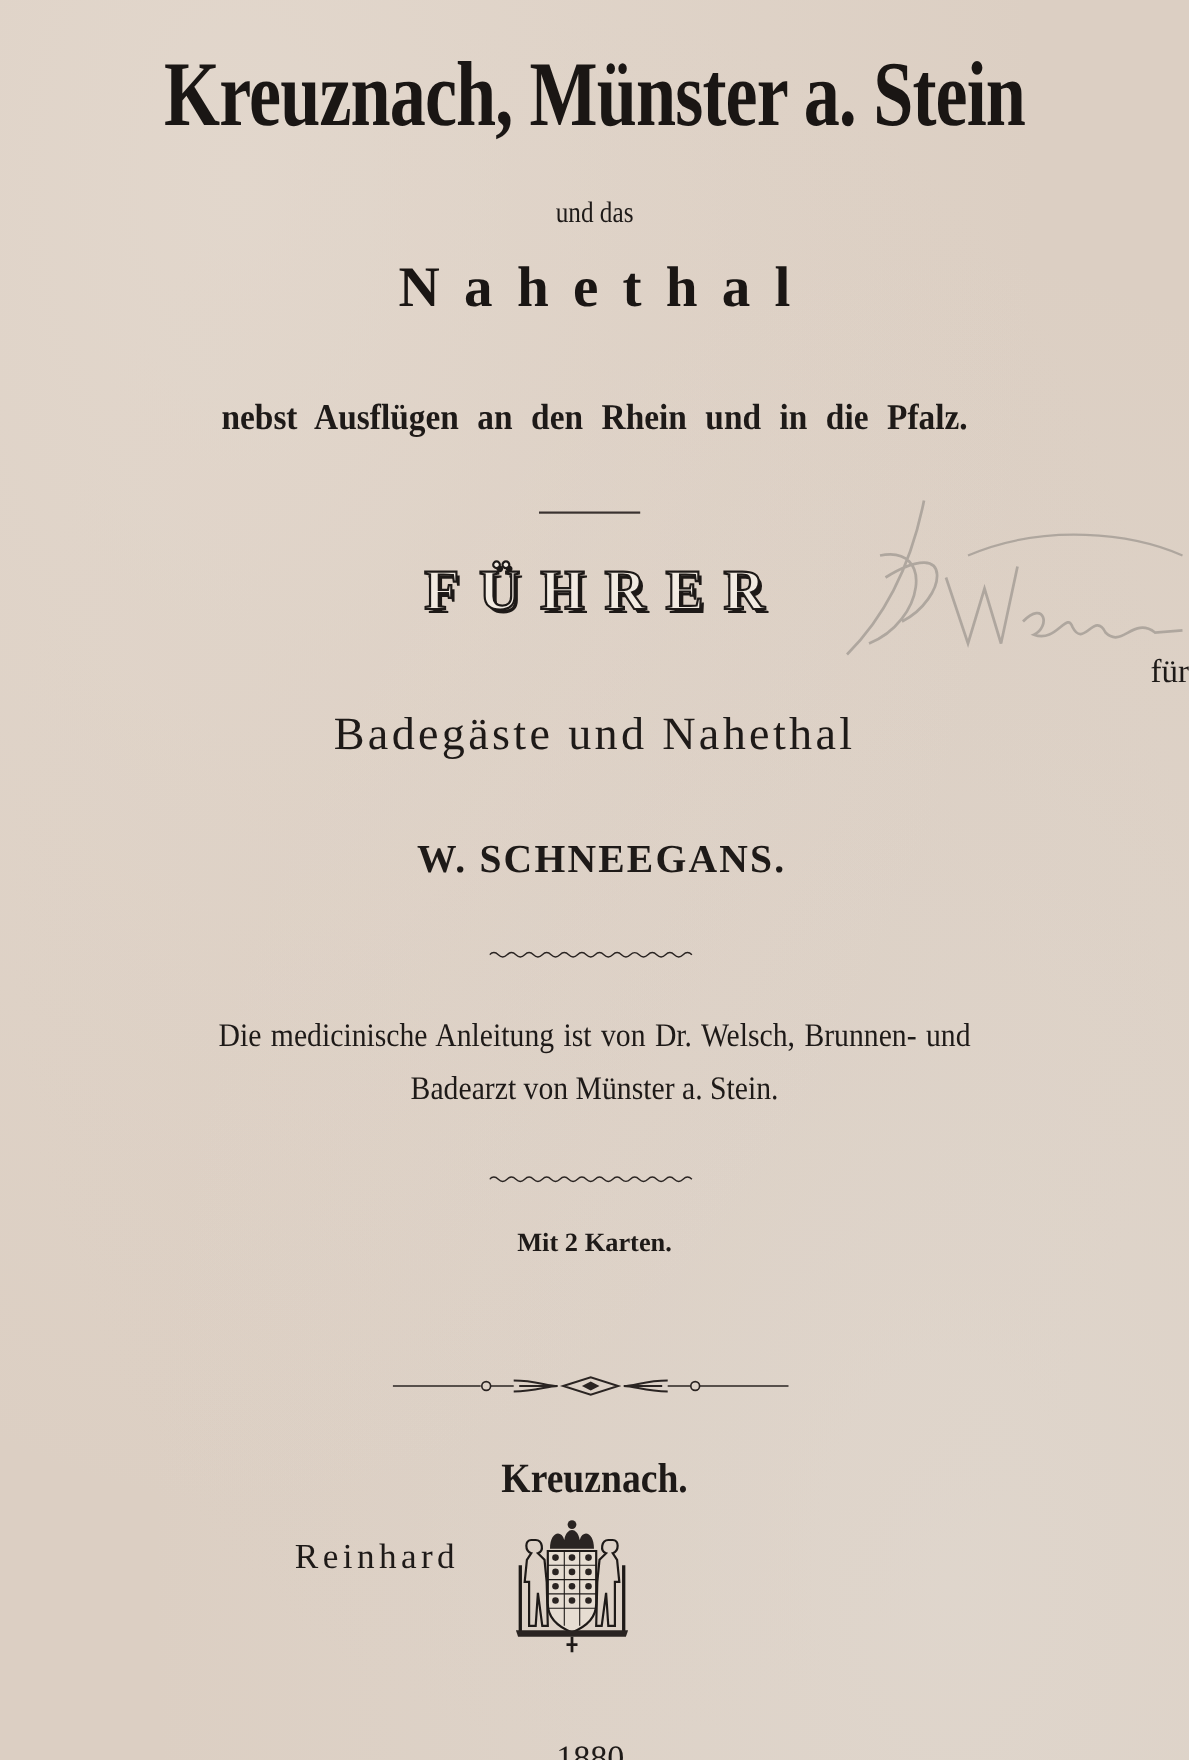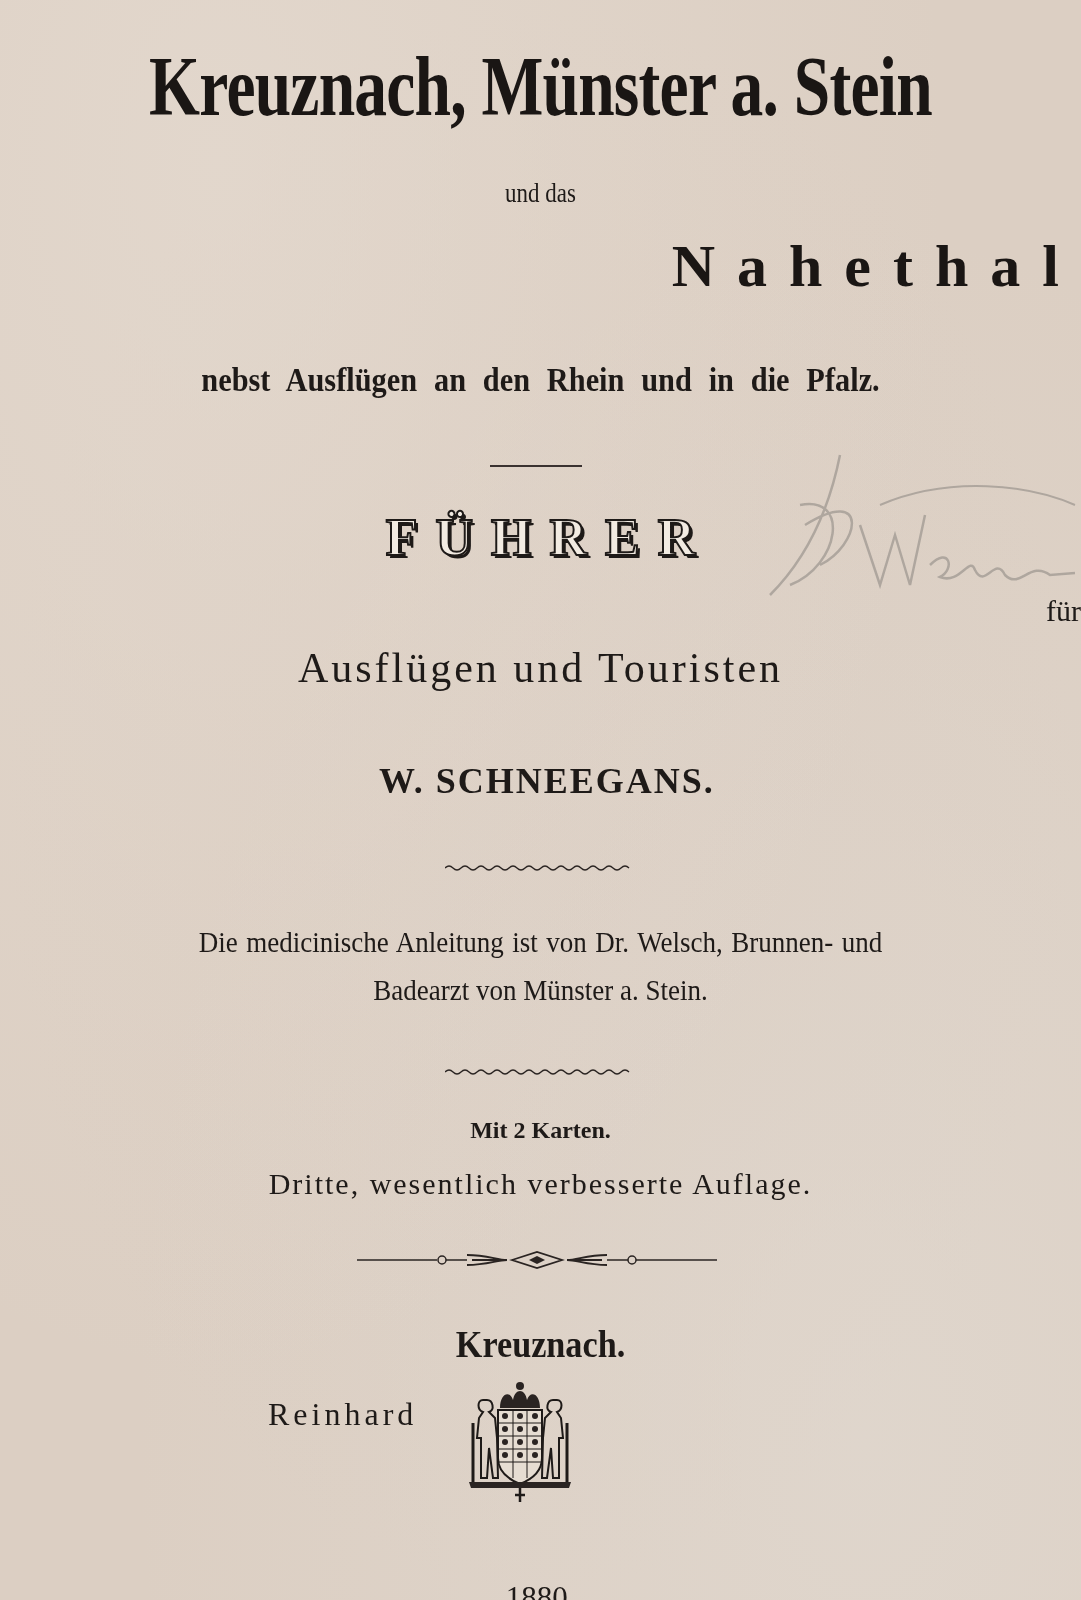--- a/index.html
+++ b/index.html
@@ -15,21 +15,21 @@
     font-family: "Liberation Serif", "DejaVu Serif", serif;
   }
   .page { position: absolute; inset: 0; }
   .line { position: absolute; left: 0; right: 0; text-align: center; white-space: nowrap; }
 
   .title {
     top: 38px; font-size: 84px; font-weight: bold; letter-spacing: -1px;
     transform: scaleX(0.78); transform-origin: center; color: #1a1614;
   }
   .und-das { top: 178px; font-size: 27px; transform: scaleX(0.85); }
-  .nahethal { top: 232px; font-size: 60px; font-weight: bold; letter-spacing: 22px; padding-left: 22px; color: #1a1614; text-align: right; }
+  .nahethal { top: 232px; font-size: 52px; font-weight: bold; letter-spacing: 22px; padding-left: 22px; color: #1a1614; }
   .nebst { top: 362px; font-size: 33px; font-weight: bold; word-spacing: 10px; transform: scaleX(0.92); }
   .rule-short { position: absolute; top: 465px; left: 490px; width: 92px; height: 2px; background: #3a3230; }
   .fuehrer {
     top: 508px; font-size: 52px; font-weight: bold; letter-spacing: 18px; padding-left: 18px;
     color: #f2ebe2; -webkit-text-stroke: 2px #1e1a18; text-shadow: 3px 3px 0 #1e1a18;
   }
   .fuer { top: 594px; font-size: 30px; text-align: right; }
   .badegaeste { top: 644px; font-size: 42px; letter-spacing: 3px; }
   .von { top: 714px; font-size: 24px; }
   .author { top: 760px; font-size: 36px; font-weight: bold; letter-spacing: 2px; margin-left: 13px; }
@@ -61,36 +61,35 @@
 
   <div class="line fuehrer">FÜHRER</div>
 
   <svg class="signature" viewBox="0 0 350 180">
     <path d="M110 10 C 100 60, 80 110, 40 150 M 70 60 C 120 50, 110 120, 60 140 M 75 80 C 140 40, 130 100, 90 120" stroke="#8a8580" stroke-width="2.5" fill="none"></path>
     <path d="M130 80 L 150 140 L 165 90 L 180 140 L 195 70 M 200 120 C 220 100, 225 125, 210 132 C 230 140, 240 110, 245 125 C 255 145, 265 110, 275 130 C 290 145, 300 115, 320 130 L 345 128" stroke="#8a8580" stroke-width="2.5" fill="none"></path>
     <path d="M150 60 C 220 30, 300 40, 345 60" stroke="#8a8580" stroke-width="2" fill="none"></path>
   </svg>
 
   <div class="line fuer">für</div>
-  <div class="line badegaeste">Ausflügen und Touristen</div>
+  <div class="line badegaeste">Badegäste und Nahethal</div>
   <div class="line author">W. SCHNEEGANS.</div>
 
   <svg class="wavy" style="top:862px" viewBox="0 0 185 10">
     <path d="M0 6 Q4 2 8 6 T16 6 T24 6 T32 6 T40 6 T48 6 T56 6 T64 6 T72 6 T80 6 T88 6 T96 6 T104 6 T112 6 T120 6 T128 6 T136 6 T144 6 T152 6 T160 6 T168 6 T176 6 T184 6" stroke="#2a2422" stroke-width="1.3" fill="none"></path>
   </svg>
 
   <div class="line med1">Die medicinische Anleitung ist von Dr. Welsch, Brunnen- und</div>
   <div class="line med2">Badearzt von Münster a. Stein.</div>
 
   <svg class="wavy" style="top:1066px" viewBox="0 0 185 10">
     <path d="M0 6 Q4 2 8 6 T16 6 T24 6 T32 6 T40 6 T48 6 T56 6 T64 6 T72 6 T80 6 T88 6 T96 6 T104 6 T112 6 T120 6 T128 6 T136 6 T144 6 T152 6 T160 6 T168 6 T176 6 T184 6" stroke="#2a2422" stroke-width="1.3" fill="none"></path>
   </svg>
 
   <div class="line karten">Mit 2 Karten.</div>
-  <div class="line auflage">Dritte, wesentlich verbesserte Auflage.</div>
 
   <svg class="ornament" viewBox="0 0 360 20">
     <line x1="0" y1="10" x2="80" y2="10" stroke="#2a2422" stroke-width="1.5"></line>
     <circle cx="85" cy="10" r="4" stroke="#2a2422" stroke-width="1.5" fill="none"></circle>
     <line x1="89" y1="10" x2="110" y2="10" stroke="#2a2422" stroke-width="1.5"></line>
     <path d="M110 5 C 130 5, 140 10, 150 10 C 140 10, 130 15, 110 15 M115 10 L 150 10" stroke="#2a2422" stroke-width="1.8" fill="none"></path>
     <path d="M155 10 L 180 2 L 205 10 L 180 18 Z" stroke="#2a2422" stroke-width="1.8" fill="none"></path>
     <path d="M172 10 L 180 6 L 188 10 L 180 14 Z" fill="#2a2422"></path>
     <path d="M250 5 C 230 5, 220 10, 210 10 C 220 10, 230 15, 250 15 M245 10 L 210 10" stroke="#2a2422" stroke-width="1.8" fill="none"></path>
     <line x1="250" y1="10" x2="271" y2="10" stroke="#2a2422" stroke-width="1.5"></line>

